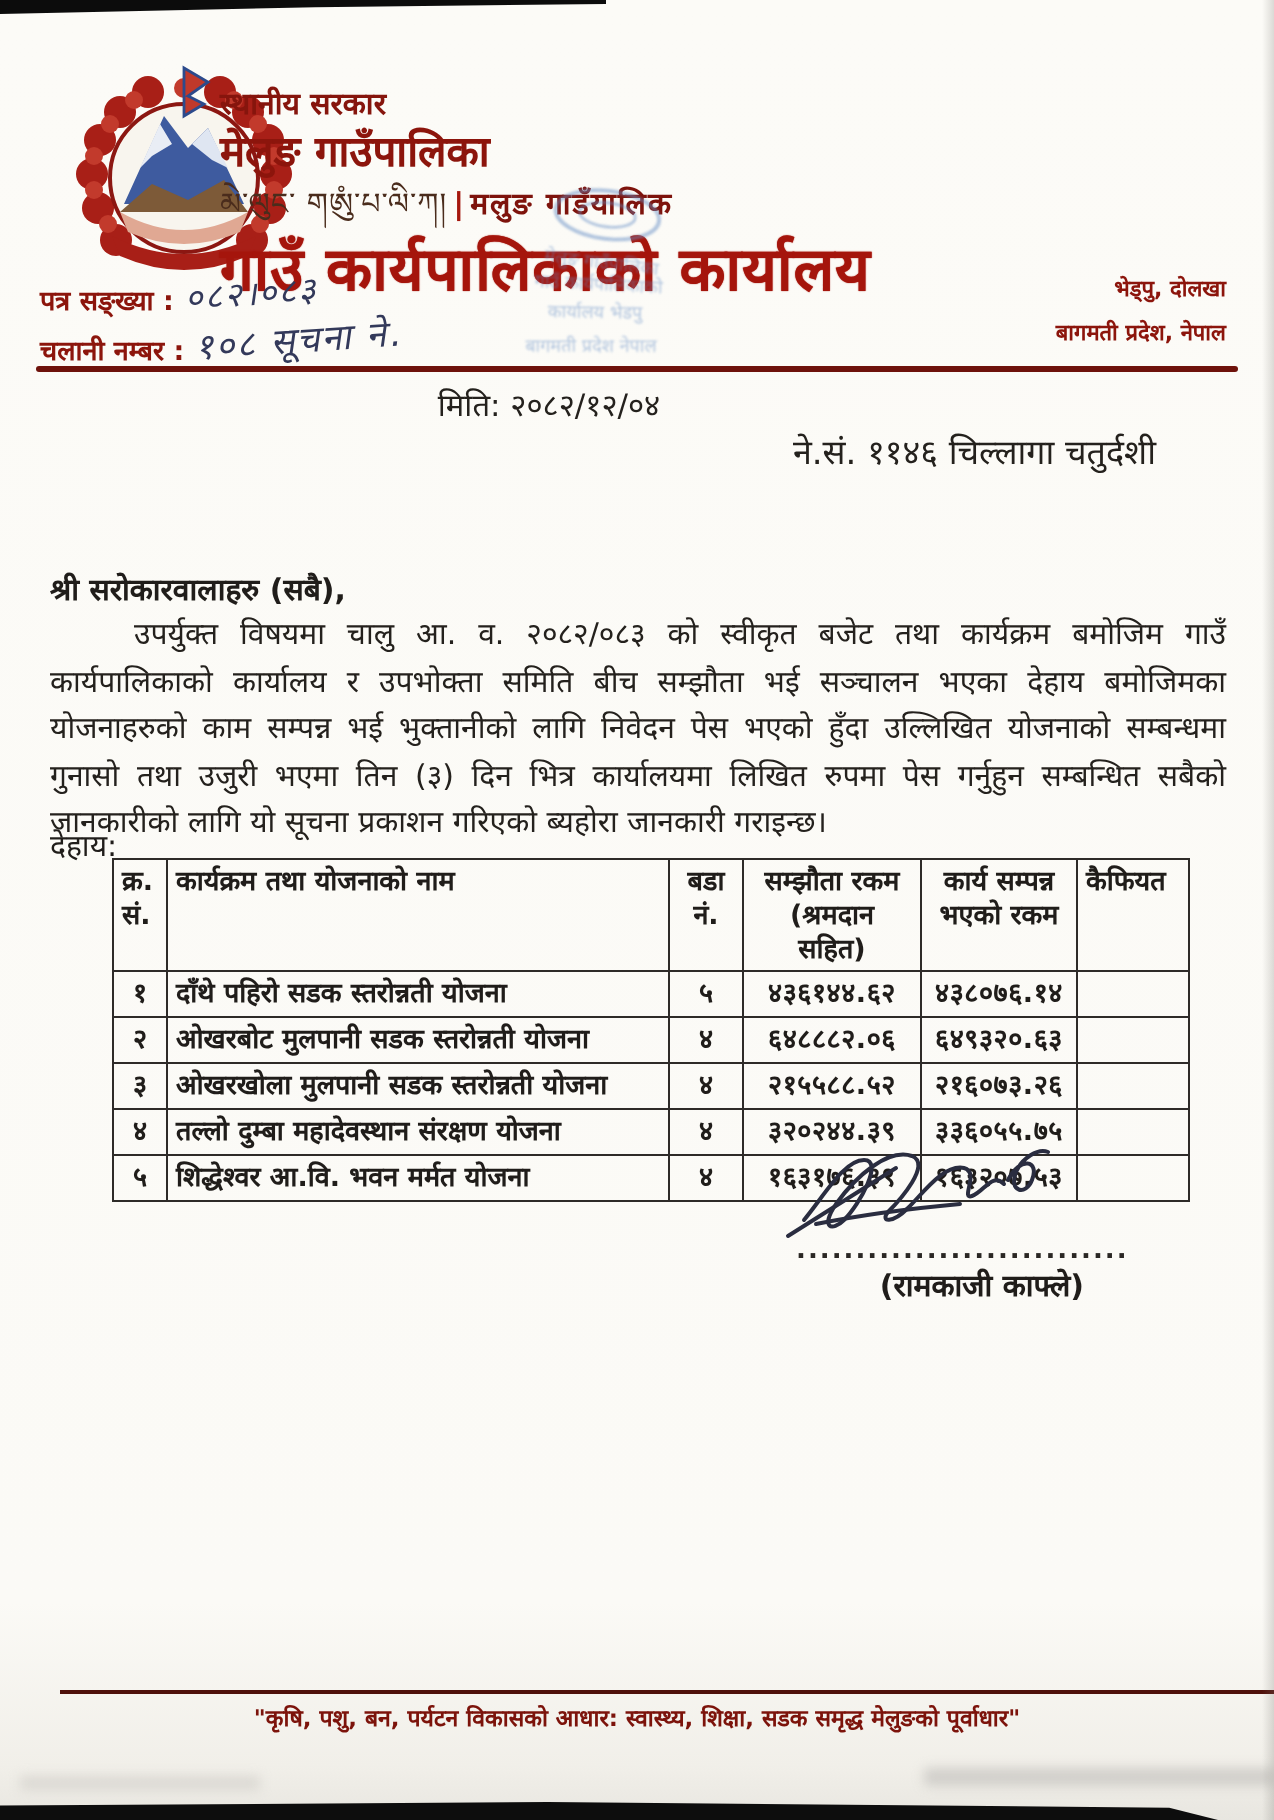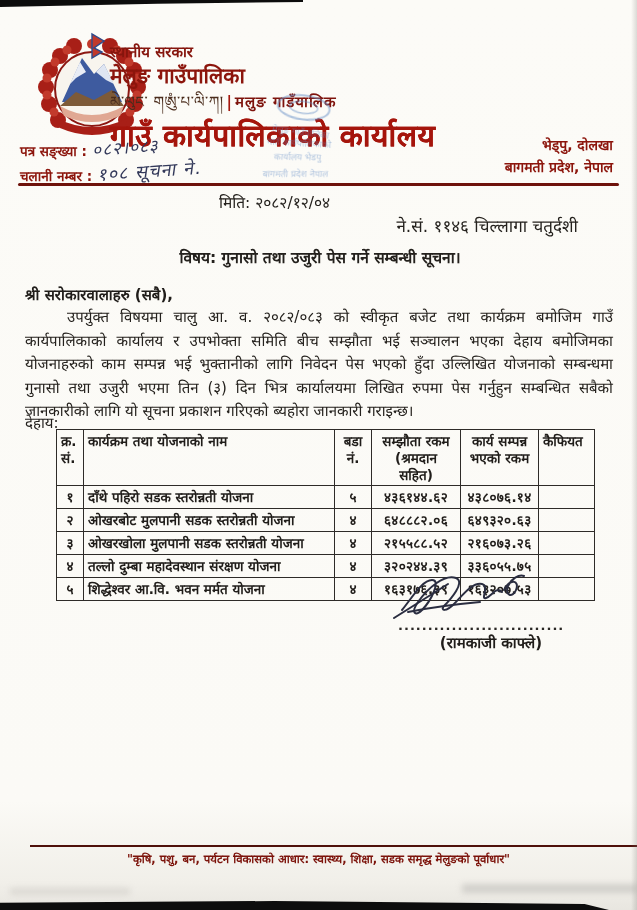--- a/index.html
+++ b/index.html
@@ -25,21 +25,21 @@
   .hdr-line3{font-size:15px;margin-top:6px;color:#5f2417;white-space:nowrap;}
   .hdr-line3 .tib{font-weight:normal;color:#4a2c1c;letter-spacing:.5px;}
   .hdr-line3 .sep{color:#a5170d;font-weight:bold;padding:0 3px;}
   .hdr-line3 .styled{font-weight:bold;color:#7e130c;letter-spacing:1px;}
   .hdr-title{font-size:30px;font-weight:bold;color:#a5150c;margin-top:7px;letter-spacing:.5px;
     text-shadow:0 0 .6px #a5150c;}
   .ref-block{left:20px;top:138px;font-size:13.5px;font-weight:bold;color:#8c150c;line-height:24px;white-space:nowrap;}
   .hand{display:inline-block;font-size:17px;font-weight:normal;color:#33395a;
     transform:rotate(-4deg) skewX(-12deg);transform-origin:left bottom;letter-spacing:1px;}
   .hand2{font-size:18px;}
-  .addr-block{right:24px;top:134px;text-align:right;font-size:14px;font-weight:bold;color:#8c150c;line-height:22px;}
+  .addr-block{right:24px;top:134px;text-align:right;font-size:11px;font-weight:bold;color:#8c150c;line-height:22px;}
   .hdr-rule{left:18px;top:183px;width:601px;height:3px;background:#6e120b;border-radius:2px;}
   
   .stamp{left:232px;top:92px;width:130px;height:140px;opacity:.5;transform:rotate(7deg);
     color:#678fc6;text-align:center;filter:blur(.4px);}
   .stamp .s-line{font-size:9px;line-height:11px;white-space:nowrap;}
   
   .date-line{left:0;top:191px;right:88px;text-align:center;font-size:15.5px;color:#24211d;}
   .era-line{left:0;top:214px;right:59px;text-align:right;font-size:17px;color:#24211d;}
   
   .subject{left:40px;top:246px;width:560px;text-align:center;font-size:15.5px;font-weight:600;color:#24211d;}
@@ -151,21 +151,20 @@
   <div class="abs addr-block">
     <div>भेड्पु, दोलखा</div>
     <div>बागमती प्रदेश, नेपाल</div>
   </div>
 
   <div class="abs hdr-rule"></div>
 
   <div class="abs date-line">मिति: २०८२/१२/०४</div>
   <div class="abs era-line">ने.सं. ११४६ चिल्लागा चतुर्दशी</div>
 
-  <div class="abs subject">विषय: गुनासो तथा उजुरी पेस गर्ने सम्बन्धी सूचना।</div>
   <div class="abs salutation">श्री सरोकारवालाहरु (सबै),</div>
   <div class="abs body-par">उपर्युक्त विषयमा चालु आ. व. २०८२/०८३ को स्वीकृत बजेट तथा कार्यक्रम बमोजिम गाउँ कार्यपालिकाको कार्यालय र उपभोक्ता समिति बीच सम्झौता भई सञ्चालन भएका देहाय बमोजिमका योजनाहरुको काम सम्पन्न भई भुक्तानीको लागि निवेदन पेस भएको हुँदा उल्लिखित योजनाको सम्बन्धमा गुनासो तथा उजुरी भएमा तिन (३) दिन भित्र कार्यालयमा लिखित रुपमा पेस गर्नुहुन सम्बन्धित सबैको जानकारीको लागि यो सूचना प्रकाशन गरिएको ब्यहोरा जानकारी गराइन्छ।</div>
   <div class="abs list-intro">देहाय:</div>
 
   <table class="abs tbl">
     <colgroup>
       <col style="width:27px">
         <col style="width:251px">
         <col style="width:37px">
       <col style="width:89px">

